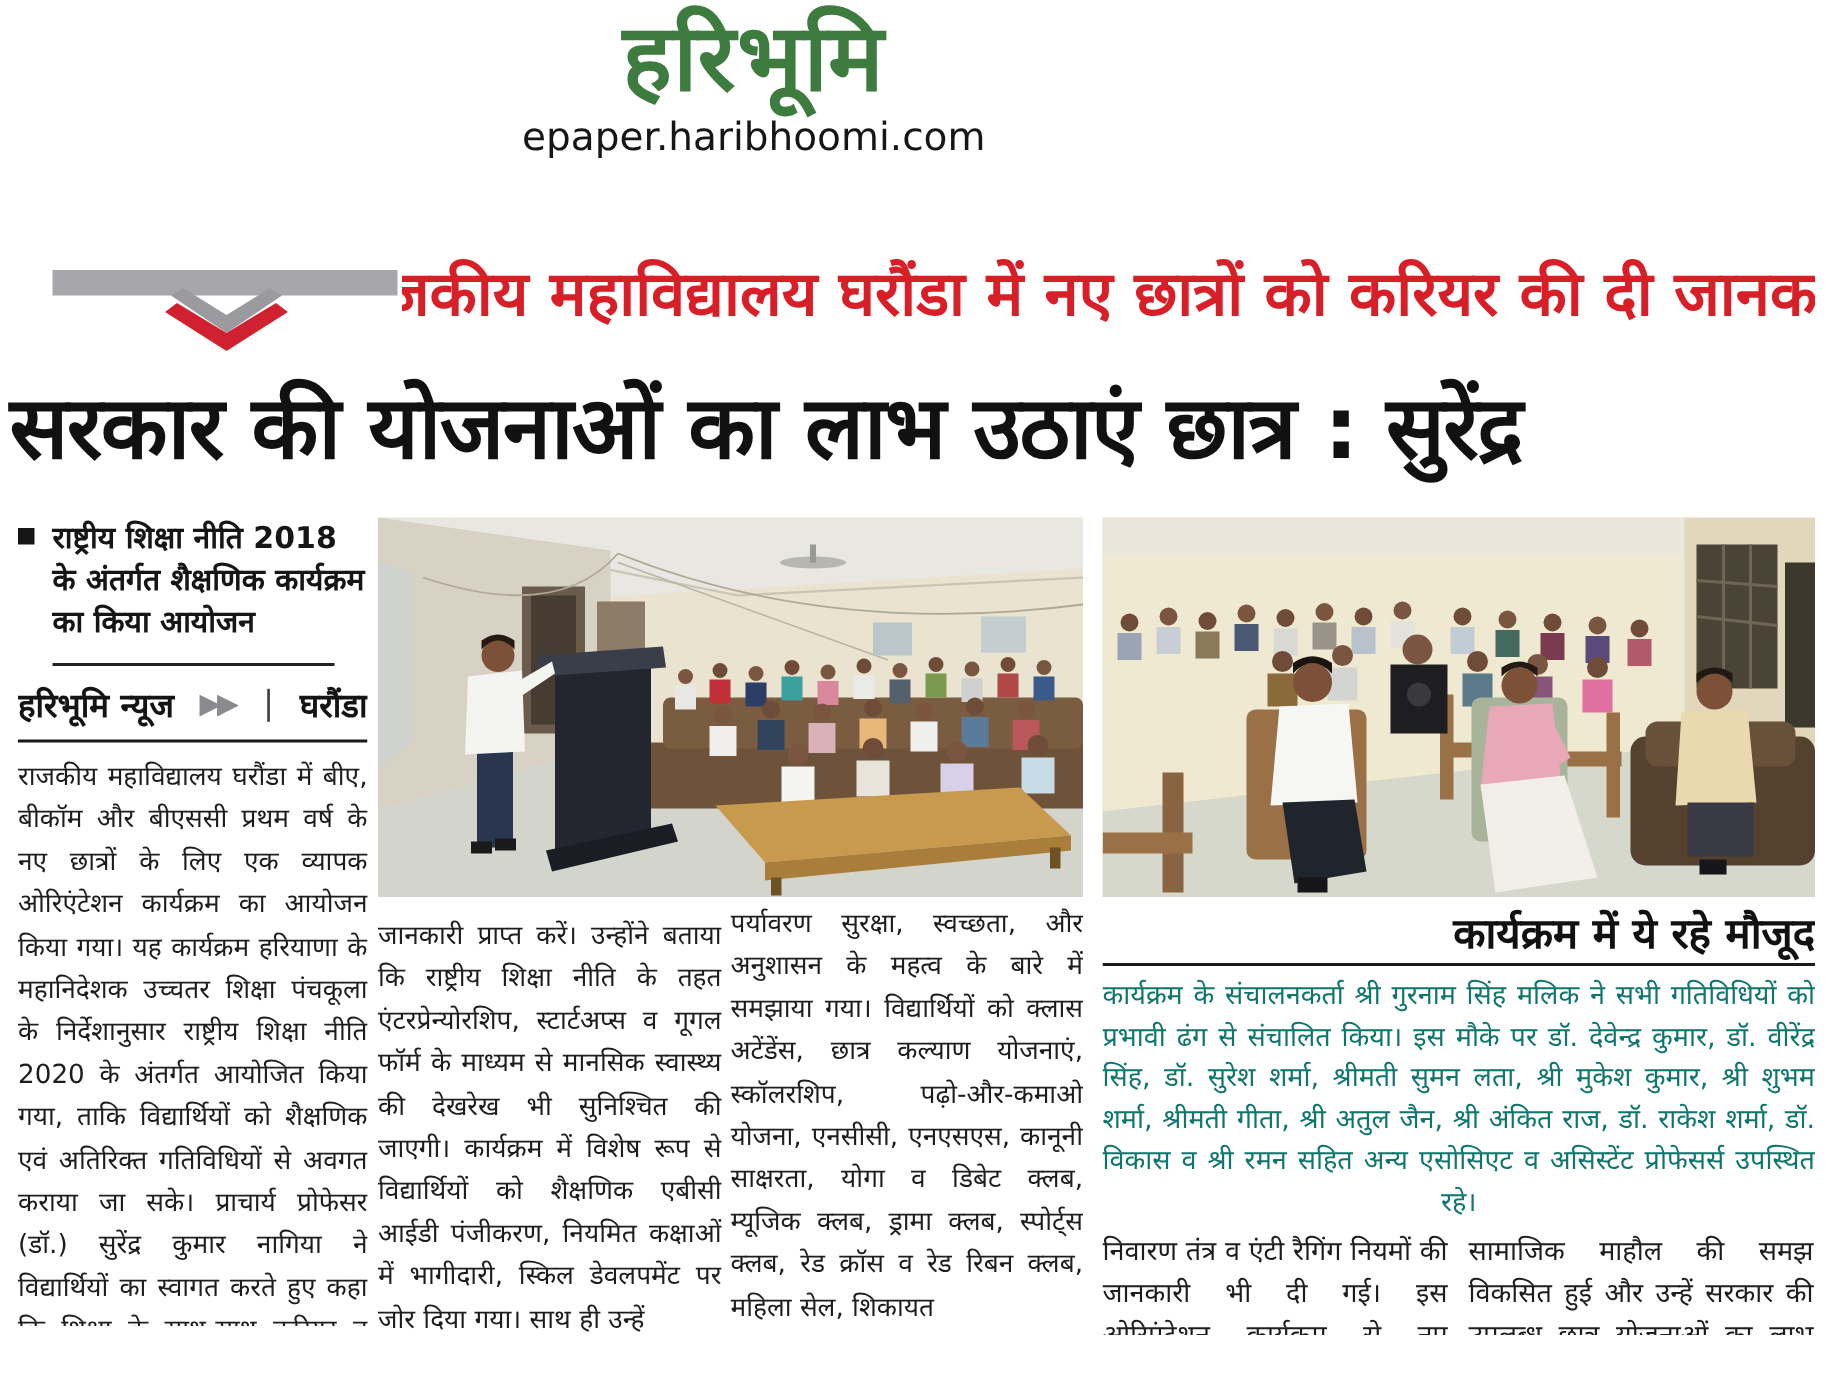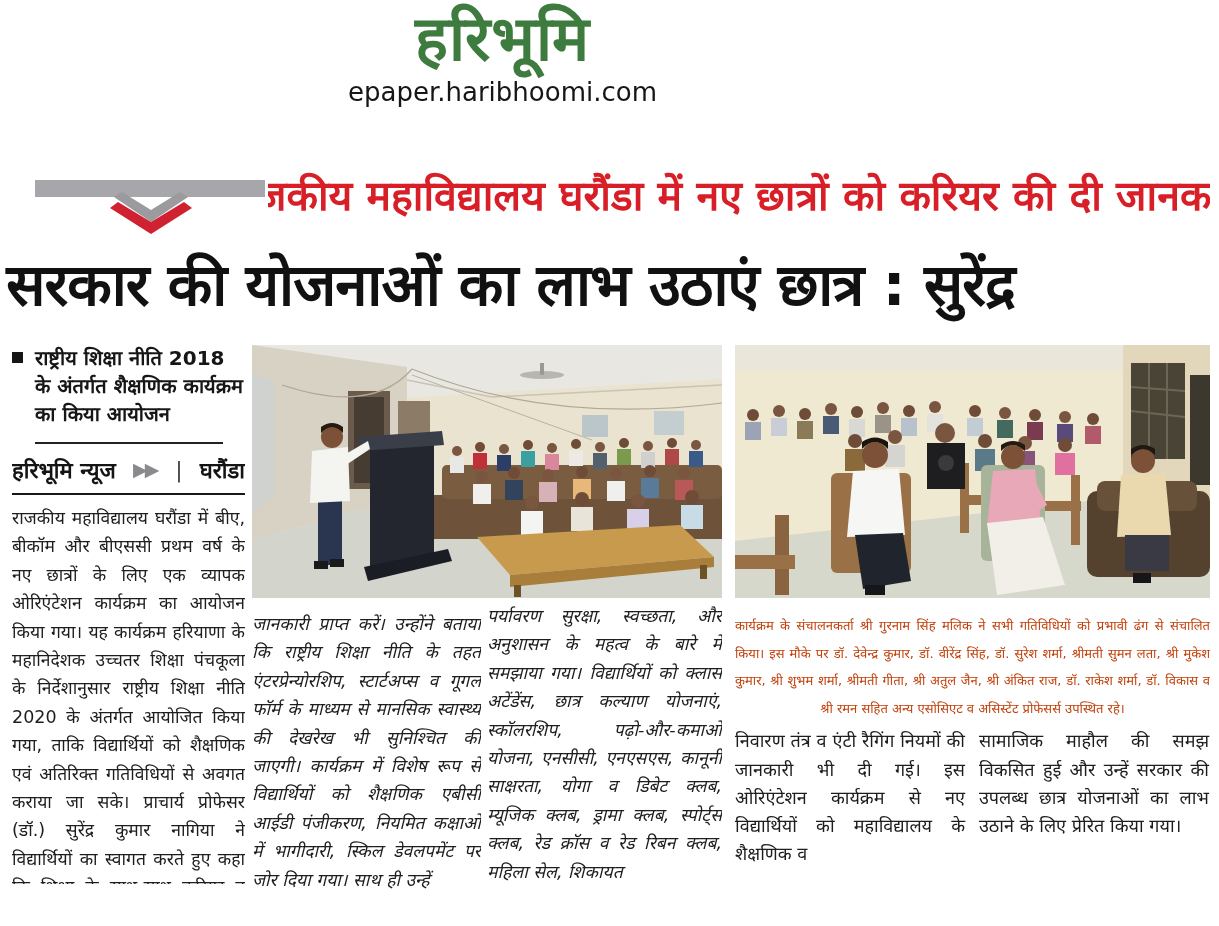--- a/index.html
+++ b/index.html
@@ -38,28 +38,28 @@
 
   
   .photo{position:absolute;overflow:hidden;background:#e9e4d2;}
   .photo1{left:252px;top:345px;width:470px;height:253px;}
   .photo2{left:735px;top:345px;width:475px;height:253px;}
   .photo svg{display:block;}
 
   
   .col2{position:absolute;left:252px;top:610px;width:229px;height:280px;overflow:hidden;}
   .col3{position:absolute;left:487px;top:602px;width:235px;height:280px;overflow:hidden;}
-  .colbody{font-size:17.5px;line-height:28.4px;text-align:justify;color:#1d1d1d;font-style:italic;}
+  .colbody{font-size:17.5px;line-height:28.4px;text-align:justify;color:#1d1d1d;}
 
   
   .sidebar{position:absolute;left:735px;top:606px;width:475px;height:284px;overflow:hidden;}
   .sidebar-head{display:flex;align-items:flex-end;border-bottom:2px solid #1a1a1a;padding-bottom:2px;}
   .sidebar-head .lead-line{flex:1;}
   .sidebar-title{font-size:28px;font-weight:800;color:#111;white-space:nowrap;line-height:34px;}
-  .sidebar-intro{font-size:13px;line-height:27.6px;color:#c2410c;margin-top:6px;
+  .sidebar-intro{font-size:18px;line-height:27.6px;color:#0f766e;margin-top:6px;
                  text-align:justify;text-align-last:center;}
   .sidebar-cols{display:flex;gap:14px;margin-top:5px;}
   .sidebar-cols .scol{width:230px;font-size:18px;line-height:28.2px;text-align:justify;color:#1d1d1d;}
 </style>
 </head>
 <body>
 
 <div class="page">
 
   <div class="masthead">
@@ -283,20 +283,24 @@
   </div>
 
   <div class="col2">
     <div class="colbody">जानकारी प्राप्त करें। उन्होंने बताया कि राष्ट्रीय शिक्षा नीति के तहत एंटरप्रेन्योरशिप, स्टार्टअप्स व गूगल फॉर्म के माध्यम से मानसिक स्वास्थ्य की देखरेख भी सुनिश्चित की जाएगी। कार्यक्रम में विशेष रूप से विद्यार्थियों को शैक्षणिक एबीसी आईडी पंजीकरण, नियमित कक्षाओं में भागीदारी, स्किल डेवलपमेंट पर जोर दिया गया। साथ ही उन्हें</div>
   </div>
   <div class="col3">
     <div class="colbody">पर्यावरण सुरक्षा, स्वच्छता, और अनुशासन के महत्व के बारे में समझाया गया। विद्यार्थियों को क्लास अटेंडेंस, छात्र कल्याण योजनाएं, स्कॉलरशिप, पढ़ो-और-कमाओ योजना, एनसीसी, एनएसएस, कानूनी साक्षरता, योगा व डिबेट क्लब, म्यूजिक क्लब, ड्रामा क्लब, स्पोर्ट्स क्लब, रेड क्रॉस व रेड रिबन क्लब, महिला सेल, शिकायत</div>
   </div>
 
   <div class="sidebar">
+    <div class="sidebar-head">
+      <div class="lead-line"></div>
+      <div class="sidebar-title">कार्यक्रम में ये रहे मौजूद</div>
+    </div>
     <div class="sidebar-intro">कार्यक्रम के संचालनकर्ता श्री गुरनाम सिंह मलिक ने सभी गतिविधियों को प्रभावी ढंग से संचालित किया। इस मौके पर डॉ. देवेन्द्र कुमार, डॉ. वीरेंद्र सिंह, डॉ. सुरेश शर्मा, श्रीमती सुमन लता, श्री मुकेश कुमार, श्री शुभम शर्मा, श्रीमती गीता, श्री अतुल जैन, श्री अंकित राज, डॉ. राकेश शर्मा, डॉ. विकास व श्री रमन सहित अन्य एसोसिएट व असिस्टेंट प्रोफेसर्स उपस्थित रहे।</div>
     <div class="sidebar-cols">
       <div class="scol">निवारण तंत्र व एंटी रैगिंग नियमों की जानकारी भी दी गई। इस ओरिएंटेशन कार्यक्रम से नए विद्यार्थियों को महाविद्यालय के शैक्षणिक व</div>
       <div class="scol">सामाजिक माहौल की समझ विकसित हुई और उन्हें सरकार की उपलब्ध छात्र योजनाओं का लाभ उठाने के लिए प्रेरित किया गया।</div>
     </div>
   </div>
 
 </div>
 
 </body></html>

